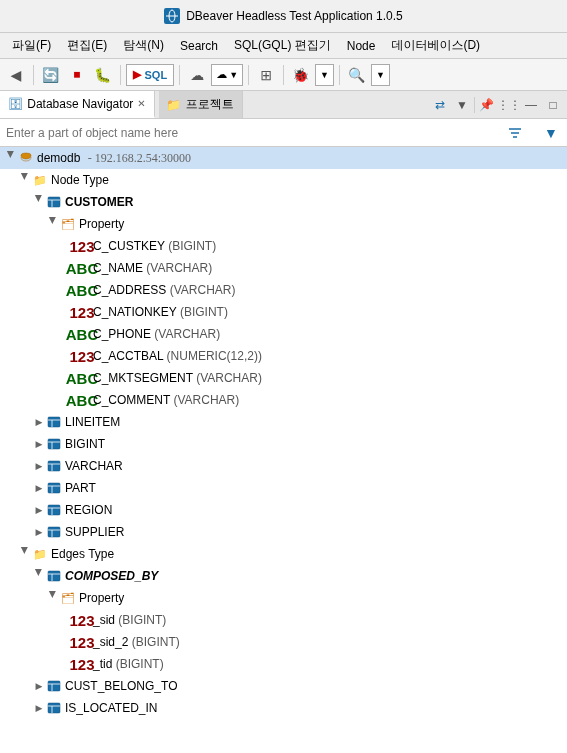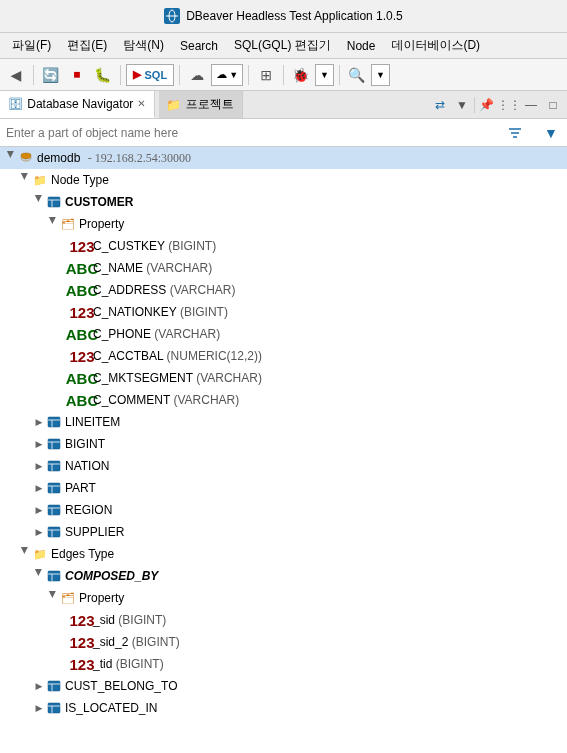--- a/index.html
+++ b/index.html
@@ -476,21 +476,21 @@
 
   <div class="tree-item indent-2">
     <span class="expand-arrow" style="color:#666;">▶</span>
     <span class="tree-icon">
       <svg width="14" height="14" viewBox="0 0 14 14">
         <rect x="1" y="2" width="12" height="10" rx="1" fill="#1a6ea8" stroke="#0d5080" stroke-width="0.5"></rect>
         <line x1="1" y1="5" x2="13" y2="5" stroke="white" stroke-width="0.8"></line>
         <line x1="5" y1="5" x2="5" y2="12" stroke="white" stroke-width="0.8"></line>
       </svg>
     </span>
-    <span class="tree-label">NATION</span>
+    <span class="tree-label">VARCHAR</span>
   </div>
 
   <div class="tree-item indent-2">
     <span class="expand-arrow" style="color:#666;">▶</span>
     <span class="tree-icon">
       <svg width="14" height="14" viewBox="0 0 14 14">
         <rect x="1" y="2" width="12" height="10" rx="1" fill="#1a6ea8" stroke="#0d5080" stroke-width="0.5"></rect>
         <line x1="1" y1="5" x2="13" y2="5" stroke="white" stroke-width="0.8"></line>
         <line x1="5" y1="5" x2="5" y2="12" stroke="white" stroke-width="0.8"></line>
       </svg>

